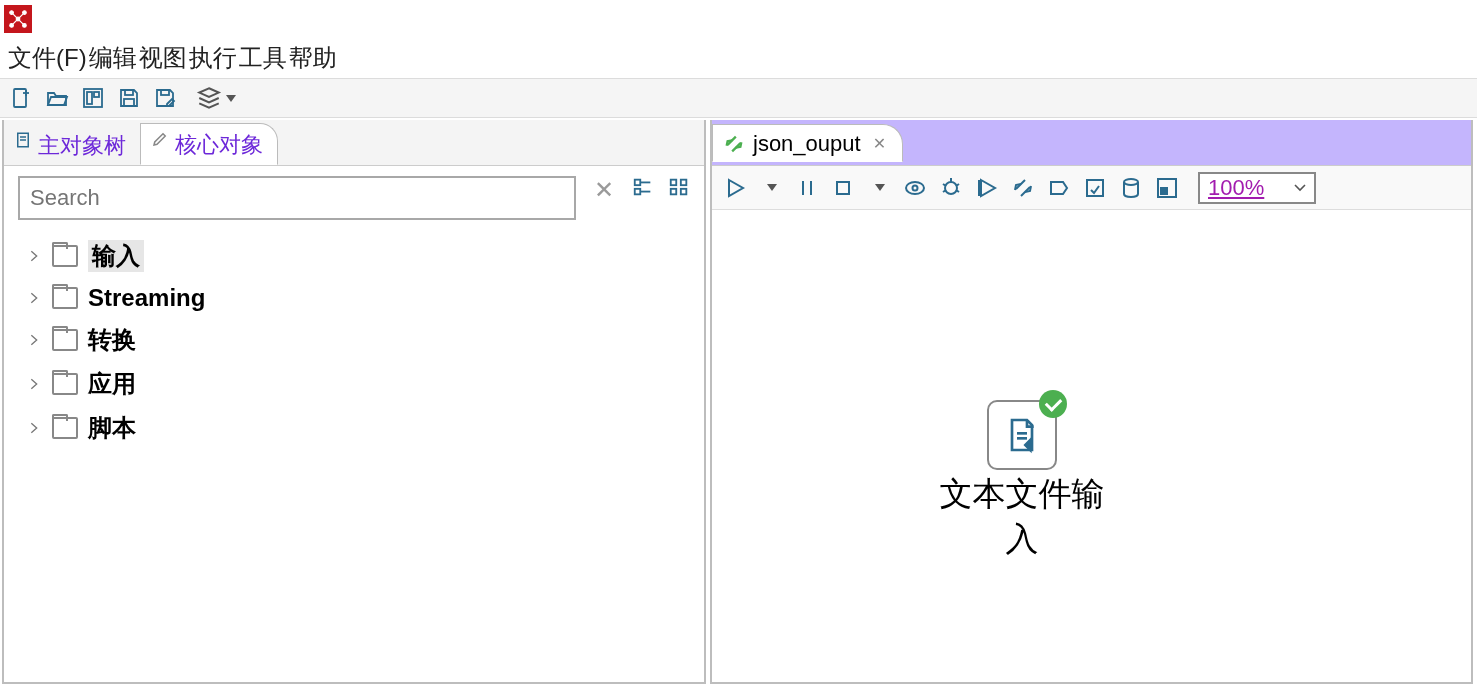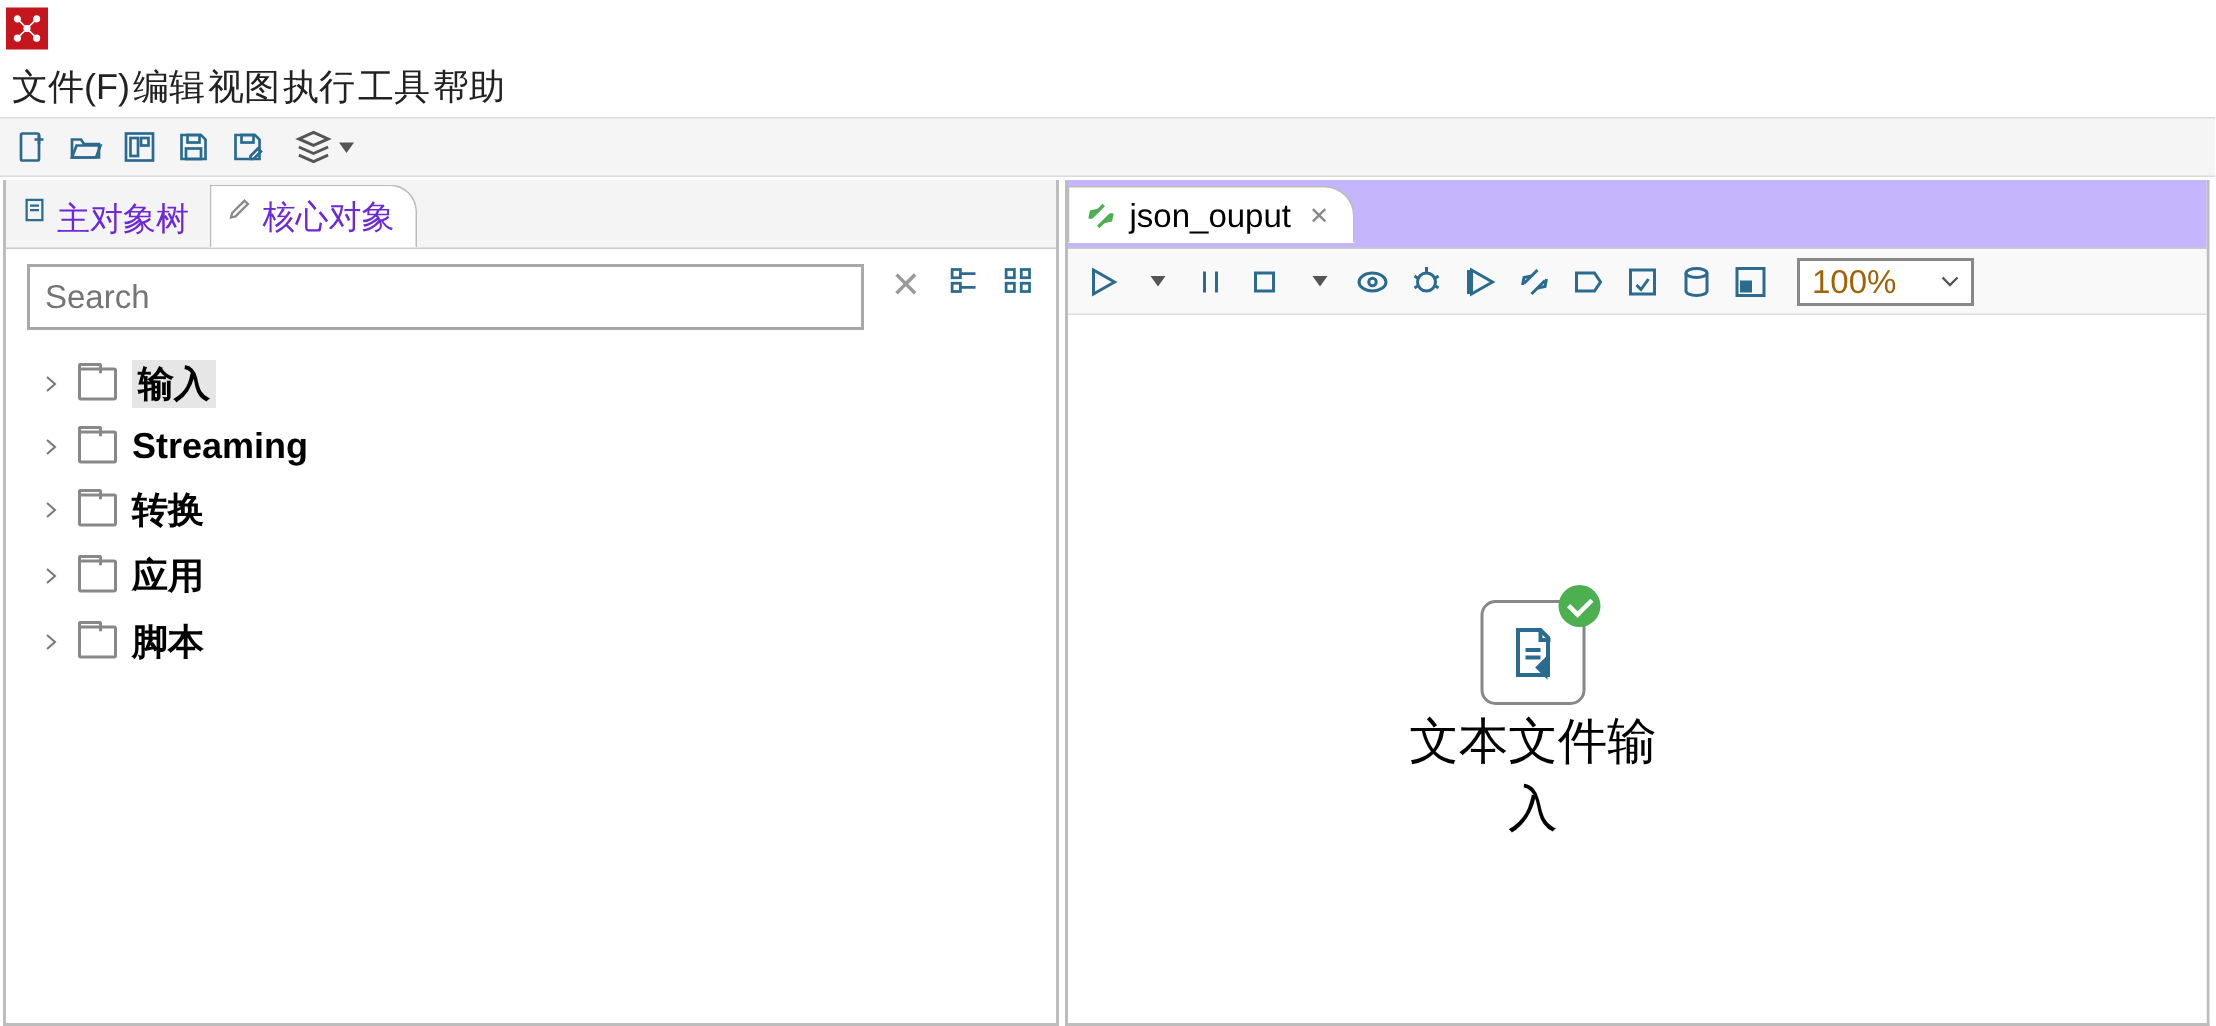--- a/index.html
+++ b/index.html
@@ -173,21 +173,22 @@
   .editor-tab .trans-ico { width:22px; height:22px; color:#4caf50;}
   .editor-tab .close-x { font-size: 16px; color: #888; margin-left: 4px; cursor:pointer;}
   .editor-toolbar {
     display: flex;
     align-items: center;
     gap: 10px;
     padding: 6px 10px;
     background: #f9f9f9;
     border-bottom: 1px solid #ddd;
     height: 44px;
-    color: #a16207;
+    color: #a21caf;
+    text-decoration: underline;
   }
   .etb { width:26px; height:26px; display:flex; align-items:center; justify-content:center; cursor:pointer;}
   .etb svg { width:24px; height:24px; stroke:#2b6b8f; fill:none; stroke-width:2; }
   .zoom-box {
     margin-left: 8px;
     display: flex;
     align-items: center;
     border: 2px solid #888;
     height: 32px;
     font-size: 22px;

